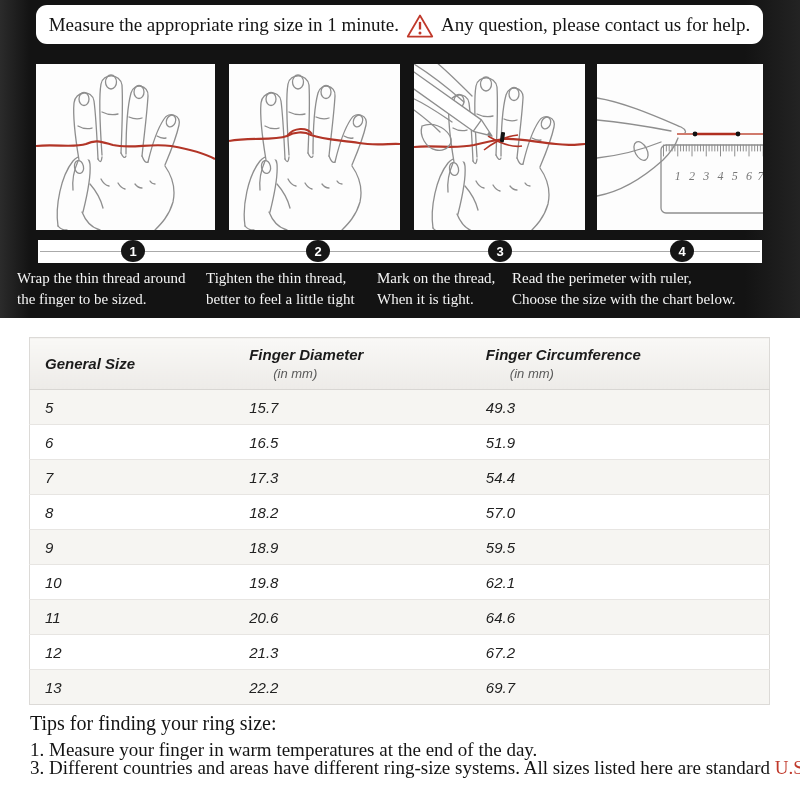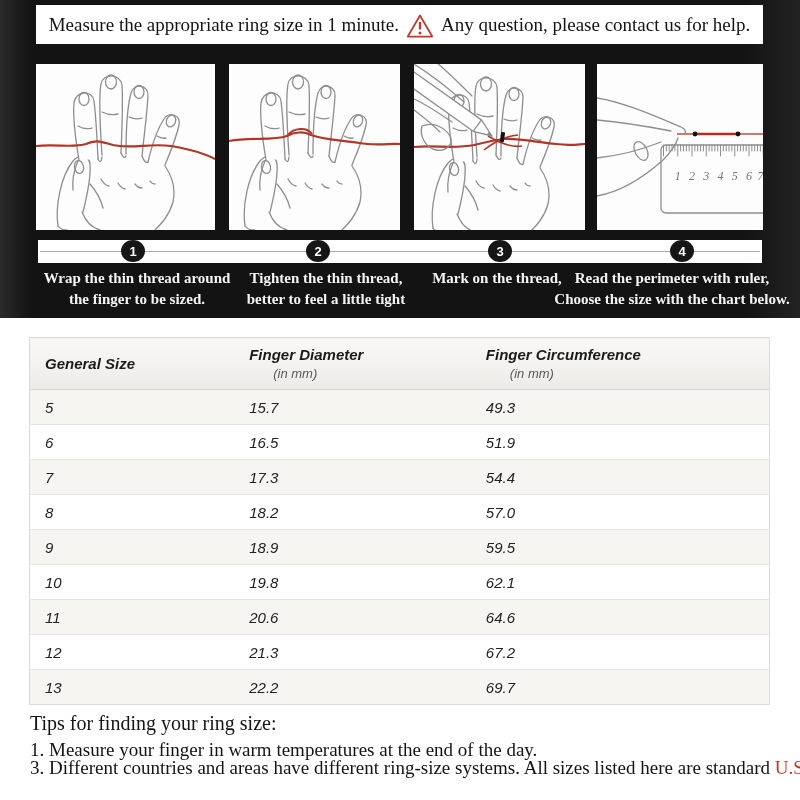--- a/index.html
+++ b/index.html
@@ -8,21 +8,21 @@
     font-family:"Liberation Serif", serif;overflow:hidden;
   }
   
   .black-zone{
     position:absolute;left:0;top:0;width:800px;height:318px;
     background:linear-gradient(90deg,#2b2b2b 0px,#131313 30px,#131313 745px,#232323 800px);
   }
   .banner{
     position:absolute;left:36px;top:5px;width:727px;height:39px;background:#ffffff;
     display:flex;align-items:center;justify-content:center;gap:7px;
-    font-size:19px;color:#141414;white-space:nowrap;
+    font-size:19px;color:#141414;white-space:nowrap;border-radius:11px;
   }
   .banner svg{flex:0 0 auto;margin-top:2px;}
   .panel{
     position:absolute;top:64px;height:166px;background:#fdfdfd;
   }
   .panel svg{display:block;width:100%;height:100%;}
   #panel1{left:36px;width:179px;}
   #panel2{left:229px;width:171px;}
   #panel3{left:414px;width:171px;}
   #panel4{left:597px;width:166px;}
@@ -30,22 +30,22 @@
     position:absolute;left:38px;top:240px;width:724px;height:23px;background:#ffffff;
   }
   .stepline{position:absolute;left:2px;right:2px;top:11px;height:1px;background:#aaaaaa;}
   .step-badge{
     position:absolute;top:0px;width:24px;height:22px;border-radius:50%;
     background:#161616;color:#ffffff;
     font-family:"Liberation Sans",sans-serif;font-size:13px;font-weight:bold;
     display:flex;align-items:center;justify-content:center;
   }
   .caption{
-    position:absolute;top:268px;text-align:center;color:#f4f4f4;
-    font-size:15px;font-weight:bold;line-height:21px;white-space:nowrap;
+    position:absolute;top:268px;text-align:left;color:#f4f4f4;
+    font-size:15px;font-weight:normal;line-height:21px;white-space:nowrap;
   }
   
   .table-wrap{position:absolute;left:29px;top:337px;width:741px;}
   table{border-collapse:collapse;width:100%;
     font-family:"Liberation Sans",sans-serif;font-size:15px;color:#222222;
     border:1px solid #dcdad7;font-style:italic;}
   thead th{
     background:linear-gradient(#f9f8f6,#edebe8);
     text-align:left;vertical-align:middle;font-weight:bold;color:#1b1b1b;
     height:51px;padding:0 0 0 15px;border-bottom:1px solid #d8d6d3;
@@ -204,20 +204,21 @@
   <div class="caption" style="left:17px;width:240px">
     <div>Wrap the thin thread around</div>
     <div>the finger to be sized.</div>
   </div>
   <div class="caption" style="left:206px;width:240px">
     <div>Tighten the thin thread,</div>
     <div>better to feel a little tight</div>
   </div>
   <div class="caption" style="left:377px;width:240px">
     <div>Mark on the thread,</div>
+    <div>When it is tight.</div>
   </div>
   <div class="caption" style="left:512px;width:320px">
     <div>Read the perimeter with ruler,</div>
     <div>Choose the size with the chart below.</div>
   </div>
 </div>
 
 <div class="table-wrap">
   <table>
     <colgroup>

